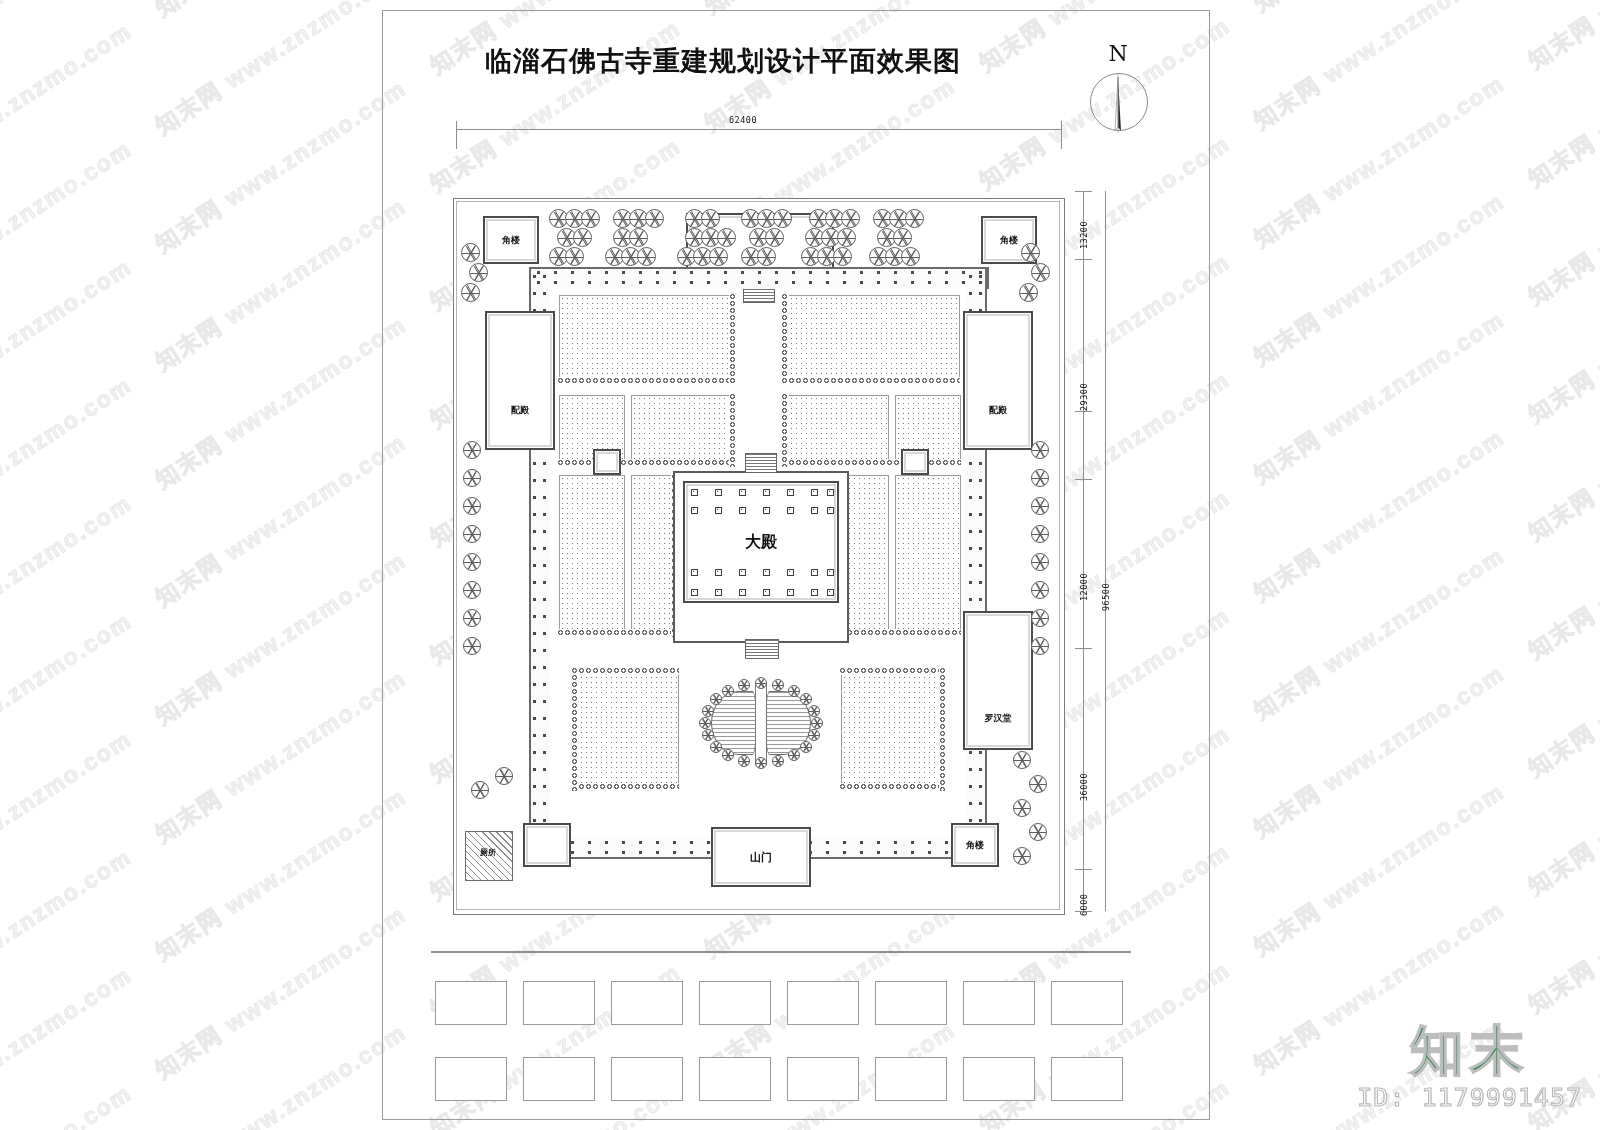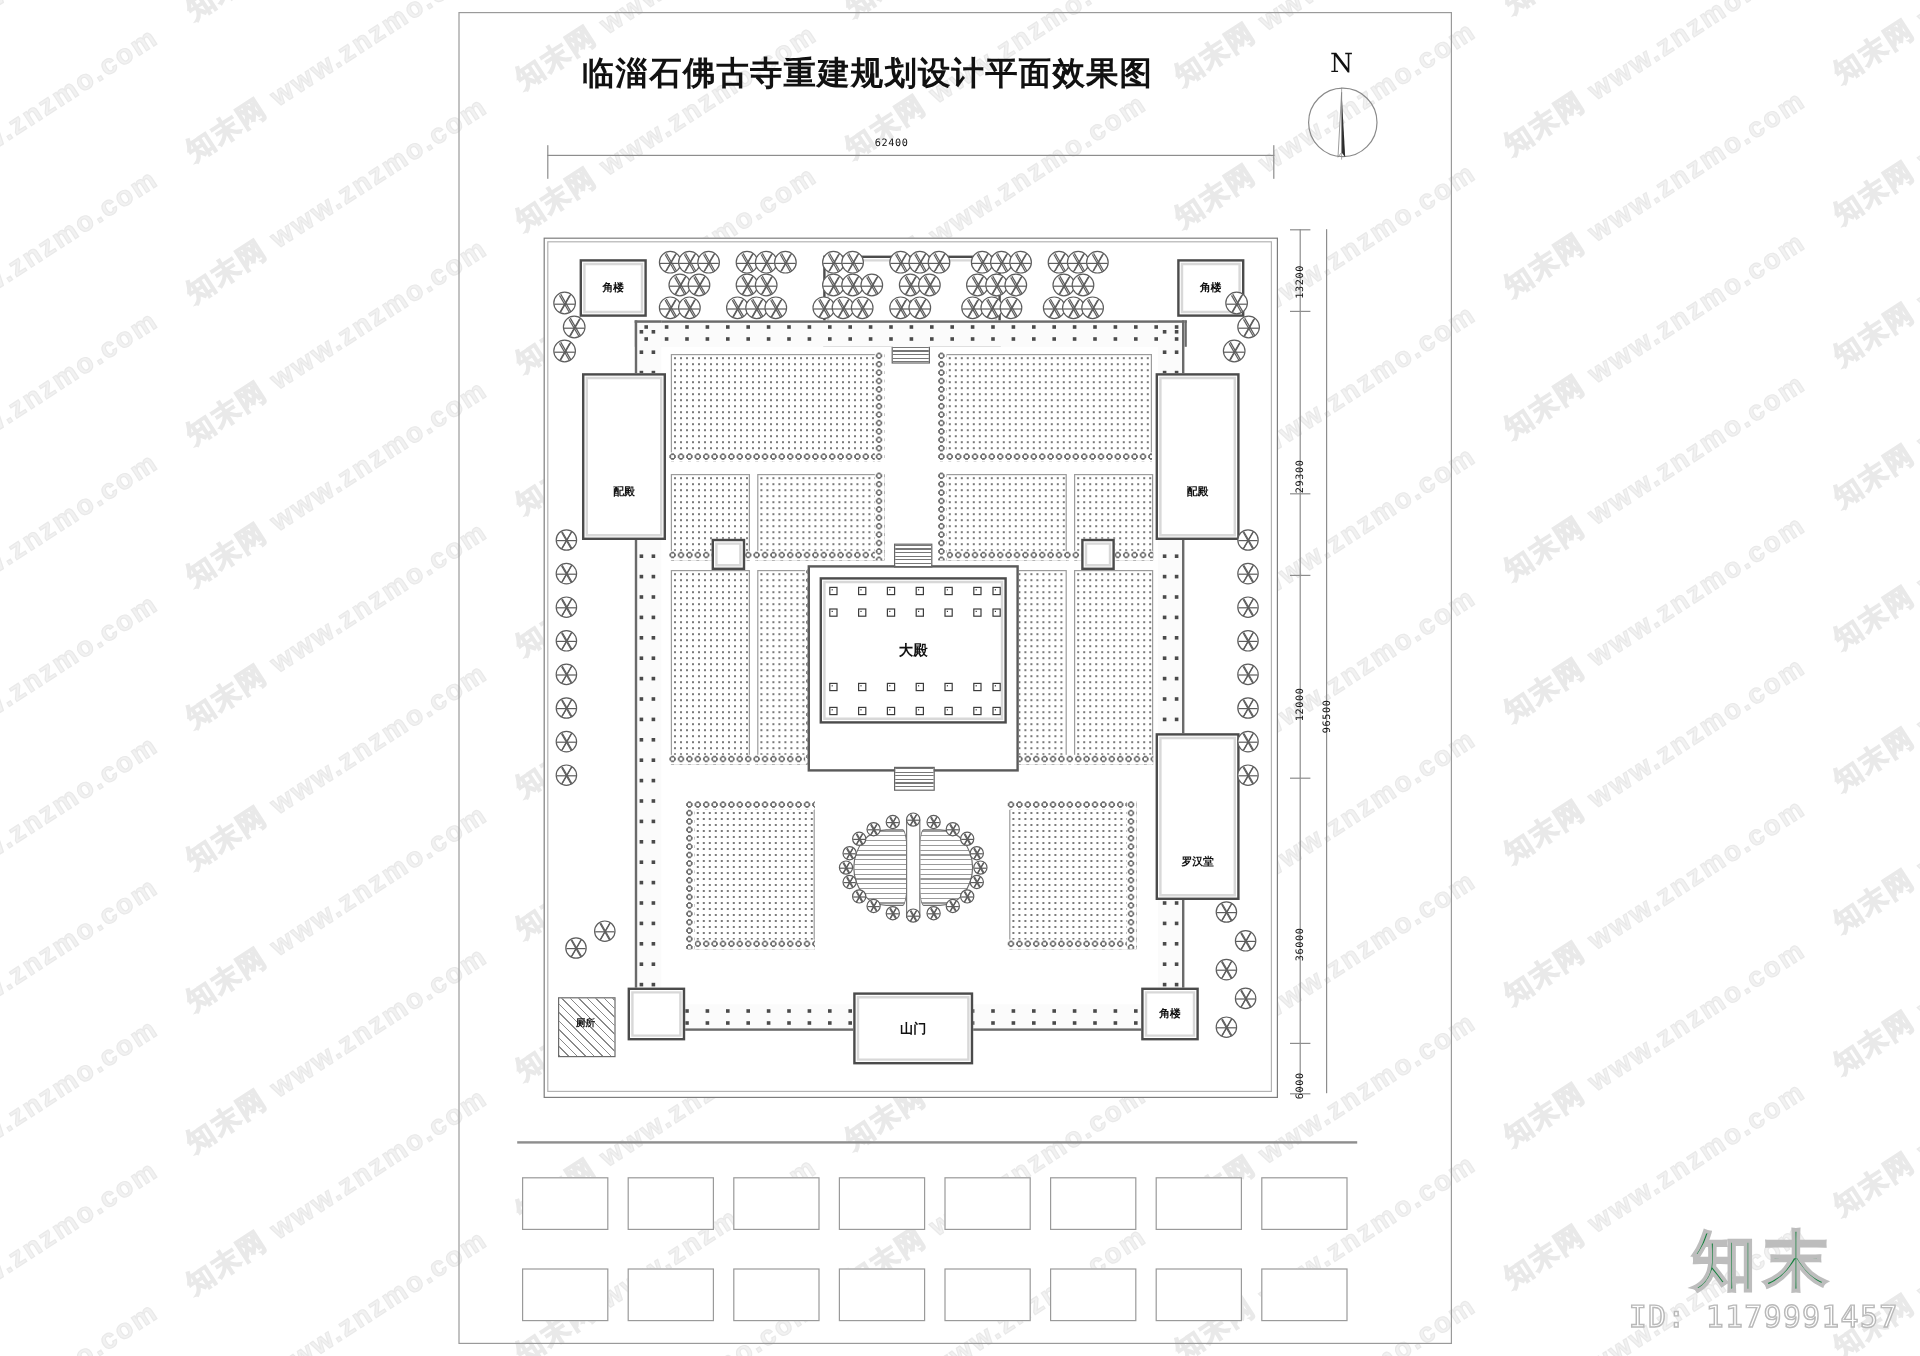--- a/index.html
+++ b/index.html
@@ -496,21 +496,21 @@
     <div class="hedge" style="left:276px;top:202px;width:8px;height:74px;"></div>
     <div class="hedge" style="left:328px;top:202px;width:8px;height:74px;"></div>
     <div class="hedge" style="left:104px;top:438px;width:122px;height:8px;"></div>
     <div class="hedge" style="left:386px;top:438px;width:122px;height:8px;"></div>
     <div class="hedge" style="left:218px;top:282px;width:8px;height:164px;"></div>
     <div class="hedge" style="left:386px;top:282px;width:8px;height:164px;"></div>
 
     <div style="position:absolute;left:220px;top:280px;width:172px;height:168px;
                 border:2px solid #5a5a5a;background:#fff;"></div>
     <div class="bldg" style="left:230px;top:290px;width:152px;height:118px;">
-      <span class="lbl" style="font-size:12px;">大殿</span>
+      <span class="lbl" style="font-size:16px;">大殿</span>
     </div>
     <div id="hallcols">
         <div class="colsq" style="left: 238px; top: 298px;">
           <i></i>
         </div>
         <div class="colsq" style="left: 262px; top: 298px;">
           <i></i>
         </div>
         <div class="colsq" style="left: 286px; top: 298px;">
           <i></i>

